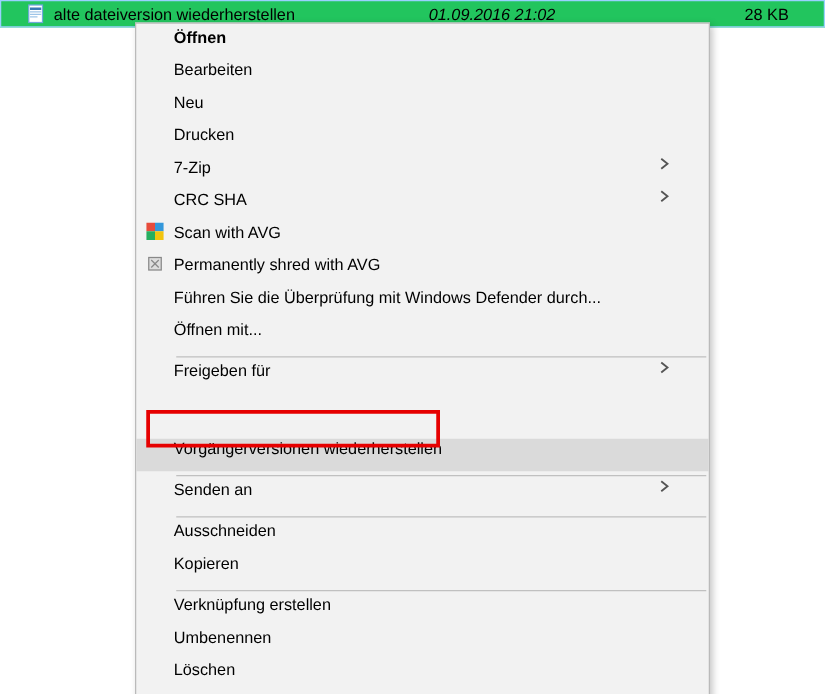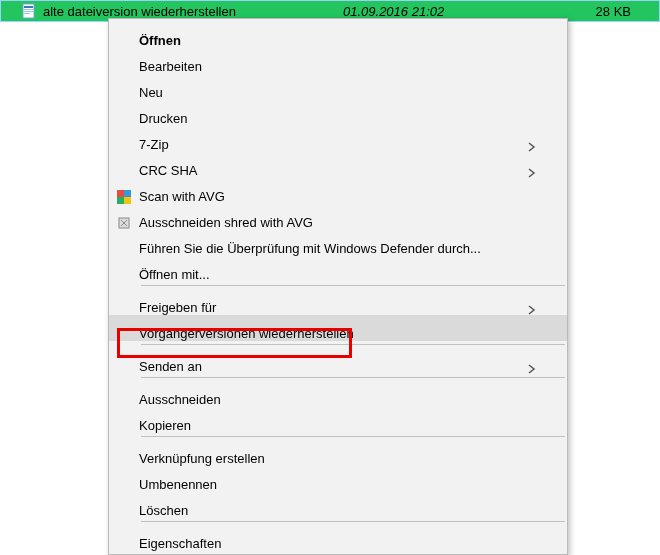--- a/index.html
+++ b/index.html
@@ -39,29 +39,30 @@
     left: 108px;
     top: 18px;
     width: 460px;
     background: #f2f2f2;
     border: 1px solid #bababa;
     box-shadow: 2px 2px 6px rgba(0,0,0,0.25);
     padding: 3px 0;
   }
   .menu-item {
     display: flex;
-    align-items: flex-end;
+    align-items: flex-start;
     height: 26px;
     padding: 0 28px 0 0;
     white-space: nowrap;
     cursor: default;
     position: relative;
   }
   .menu-item.hover {
     background: #dadada;
+    margin-top: 36px;
   }
   .menu-item .mi-icon {
     width: 30px;
     display: flex;
     align-items: center;
     justify-content: center;
     flex: 0 0 30px;
   }
   .menu-item .mi-label {
     flex: 1;
@@ -154,21 +155,21 @@
     <span class="mi-label">Scan with AVG</span>
   </div>
   <div class="menu-item">
     <span class="mi-icon">
       <svg width="14" height="14" viewBox="0 0 14 14">
         <rect x="2" y="2" width="10" height="10" fill="#ddd" stroke="#888"></rect>
         <line x1="4" y1="4" x2="10" y2="10" stroke="#888"></line>
         <line x1="10" y1="4" x2="4" y2="10" stroke="#888"></line>
       </svg>
     </span>
-    <span class="mi-label">Ausschneiden shred with AVG</span>
+    <span class="mi-label">Permanently shred with AVG</span>
   </div>
   <div class="menu-item">
     <span class="mi-icon"></span>
     <span class="mi-label">Führen Sie die Überprüfung mit Windows Defender durch...</span>
   </div>
   <div class="menu-item">
     <span class="mi-icon"></span>
     <span class="mi-label">Öffnen mit...</span>
   </div>
 

